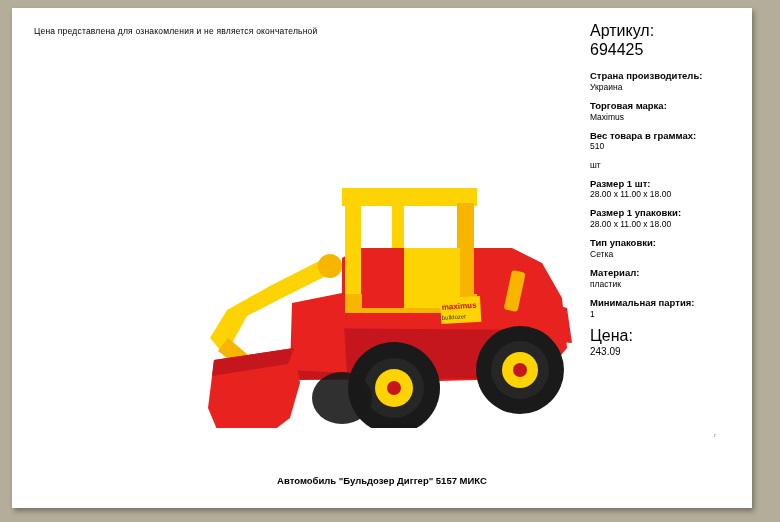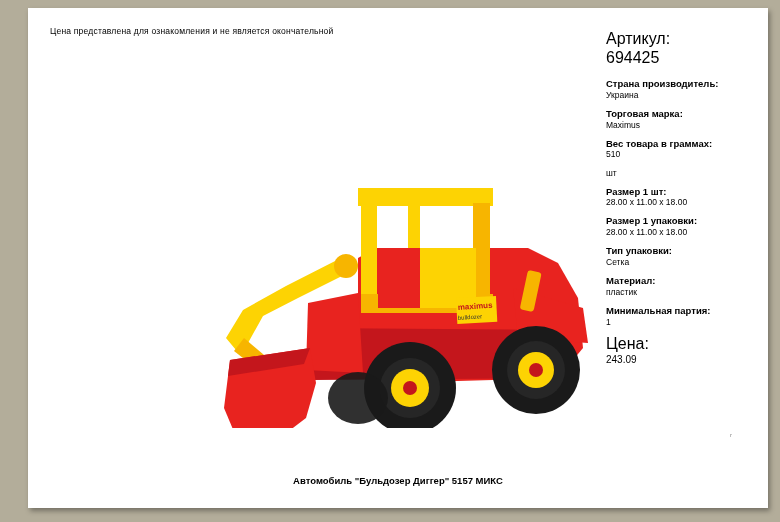--- a/index.html
+++ b/index.html
@@ -8,21 +8,21 @@
   }
   body {
     width: 780px;
     height: 522px;
     background: #b3ad9a;
     font-family: "Liberation Sans", sans-serif;
     overflow: hidden;
   }
   .page {
     position: absolute;
-    left: 28px;
+    left: 12px;
     top: 8px;
     width: 740px;
     height: 500px;
     background: #ffffff;
     box-shadow: 2px 3px 5px rgba(0,0,0,0.35);
   }
   .disclaimer {
     position: absolute;
     left: 22px;
     top: 18px;
@@ -34,21 +34,21 @@
   .spec-panel {
     position: absolute;
     left: 578px;
     top: 14px;
     width: 150px;
   }
   .spec-title {
     font-size: 16px;
     color: #000;
     line-height: 1.18;
-    margin: 8px 0 10px 0;
+    margin: 0 0 10px 0;
     font-weight: normal;
   }
   .spec-row {
     margin-bottom: 7px;
   }
   .spec-label {
     font-size: 9.5px;
     font-weight: bold;
     color: #000;
     line-height: 1.25;

